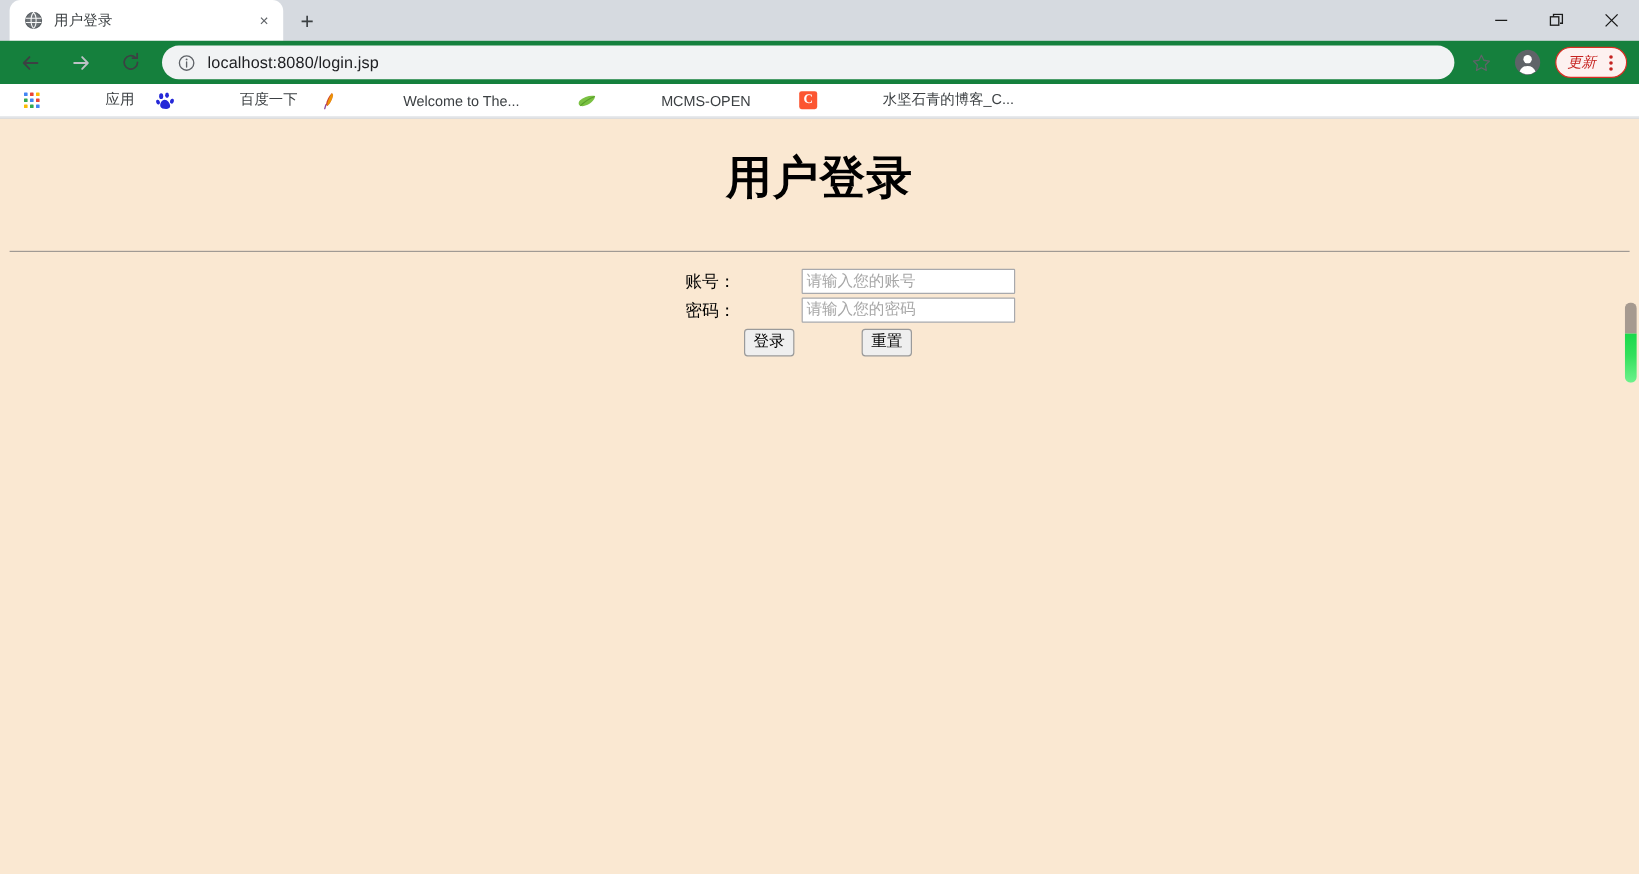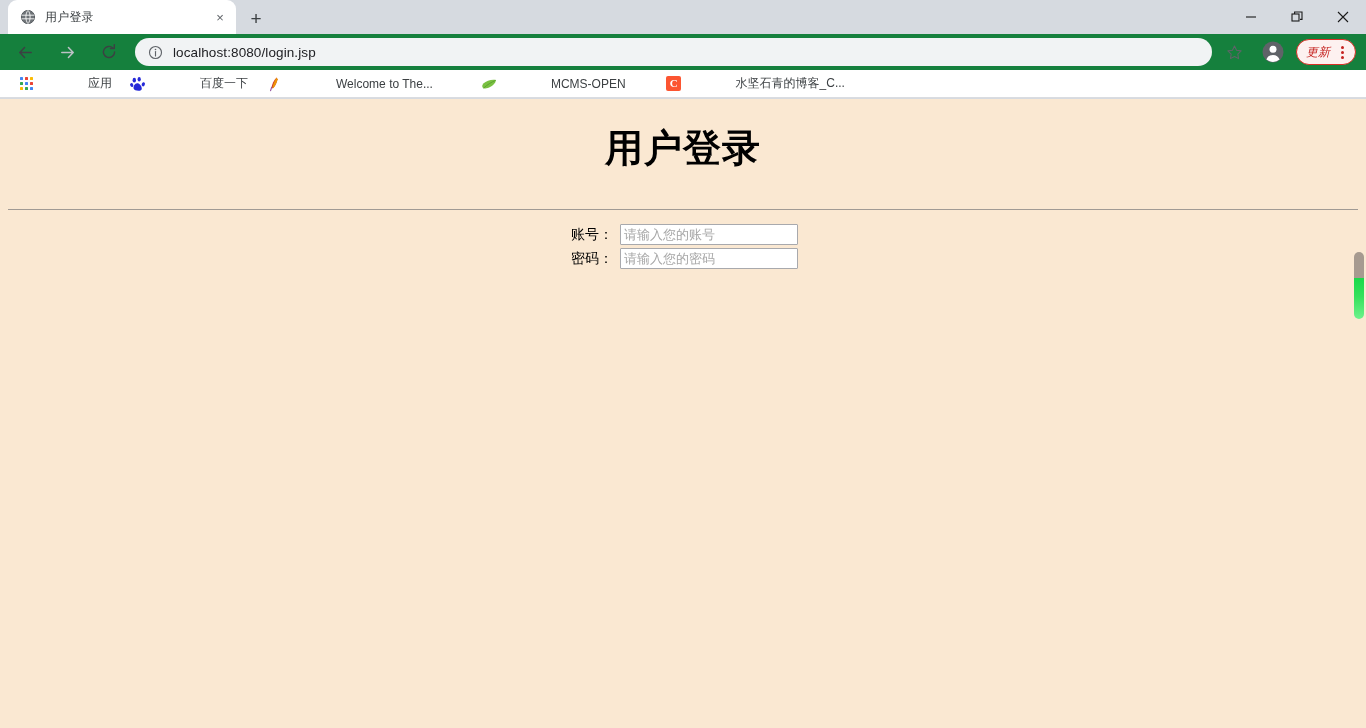--- a/index.html
+++ b/index.html
@@ -229,20 +229,21 @@
   }
   .login-form {
     margin-top: 14px;
   }
   .form-row {
     display: flex;
     align-items: center;
     justify-content: flex-start;
     margin-bottom: 3px;
     padding-left: 563px;
+    gap: 48px;
   }
   .form-label {
     width: 50px;
     text-align: right;
     font-size: 14px;
     color: #000;
     padding-right: 0;
     font-family: "DejaVu Sans", "Liberation Sans", sans-serif;
   }
   .form-input {
@@ -472,20 +473,24 @@
       <div class="form-row">
         <span class="form-label">账号：</span>
         <input class="form-input" type="text" placeholder="请输入您的账号" style="">
       </div>
 
       <div class="form-row">
         <span class="form-label">密码：</span>
         <input class="form-input" type="text" placeholder="请输入您的密码" style="">
       </div>
 
+      <div class="form-row buttons">
+        <button class="form-btn">登录</button>
+        <button class="form-btn">重置</button>
+      </div>
 
     </div>
 
     <div class="scrollbar-track">
       <div class="scroll-thumb" id="scroll-thumb" style="top: 153px; height: 67px;">
         <div class="upper" id="scroll-upper" style="height: 26px; background: rgb(166, 154, 144);"></div>
         <div class="lower" id="scroll-lower" style="height: 41px;"></div>
       </div>
     </div>
 

